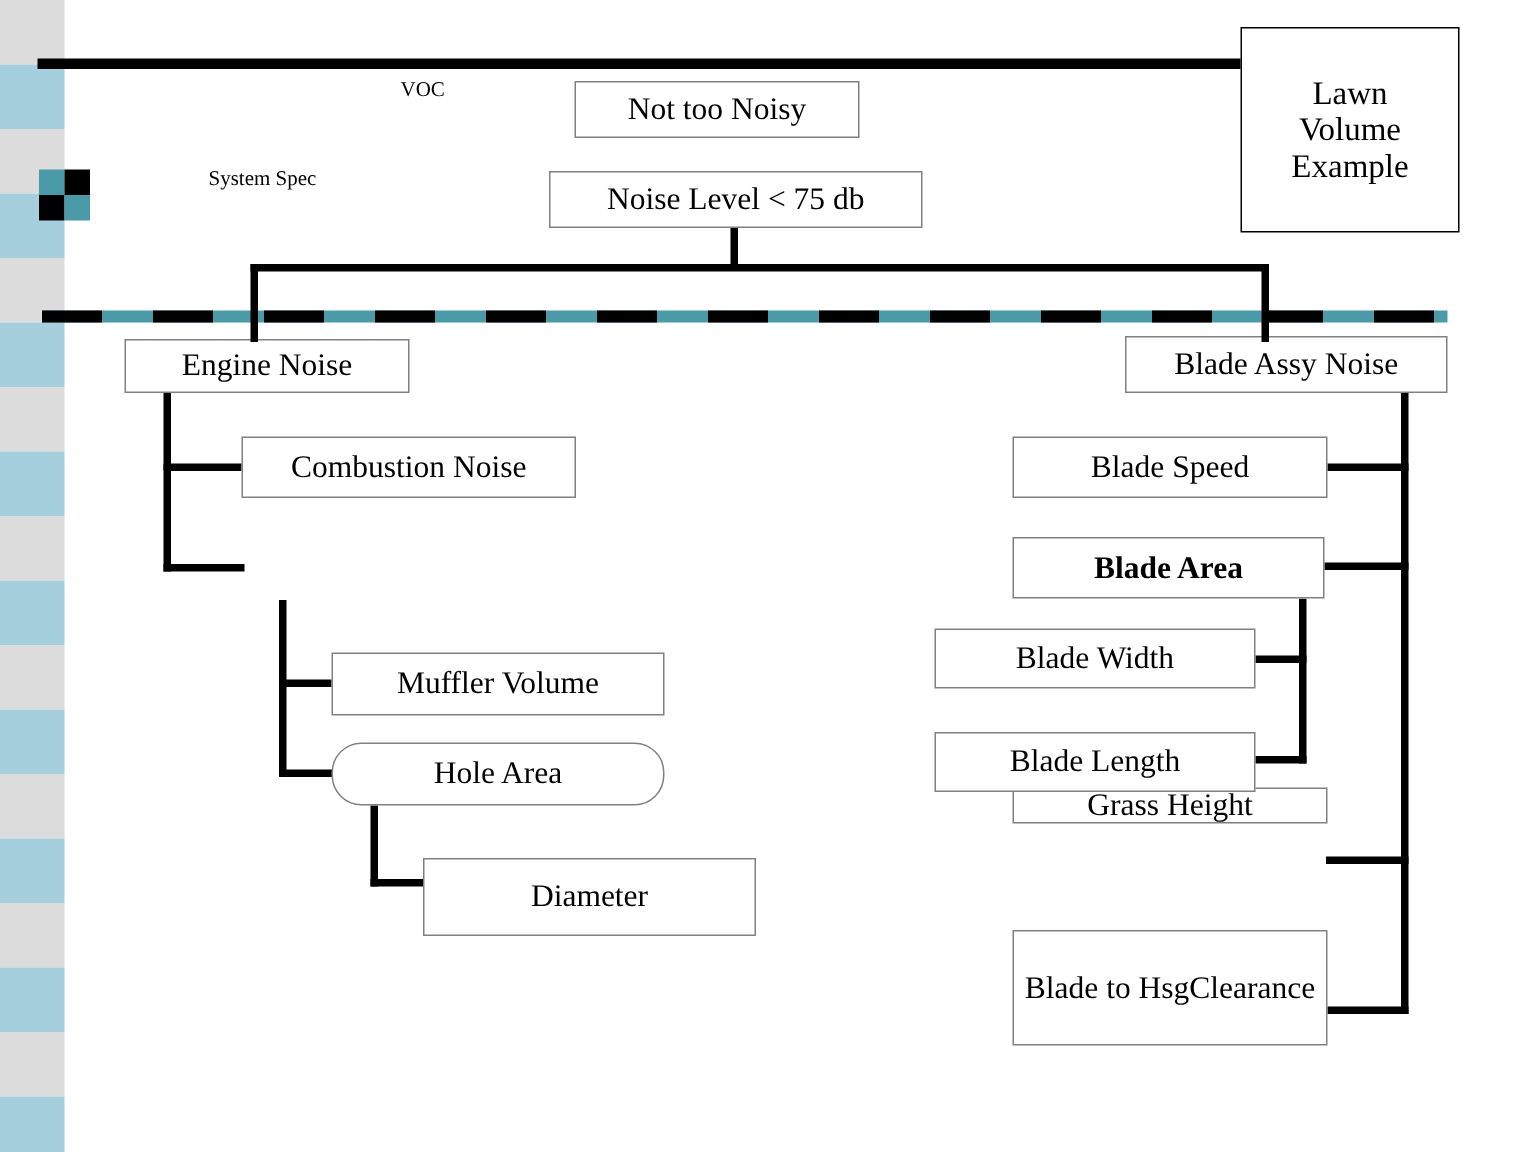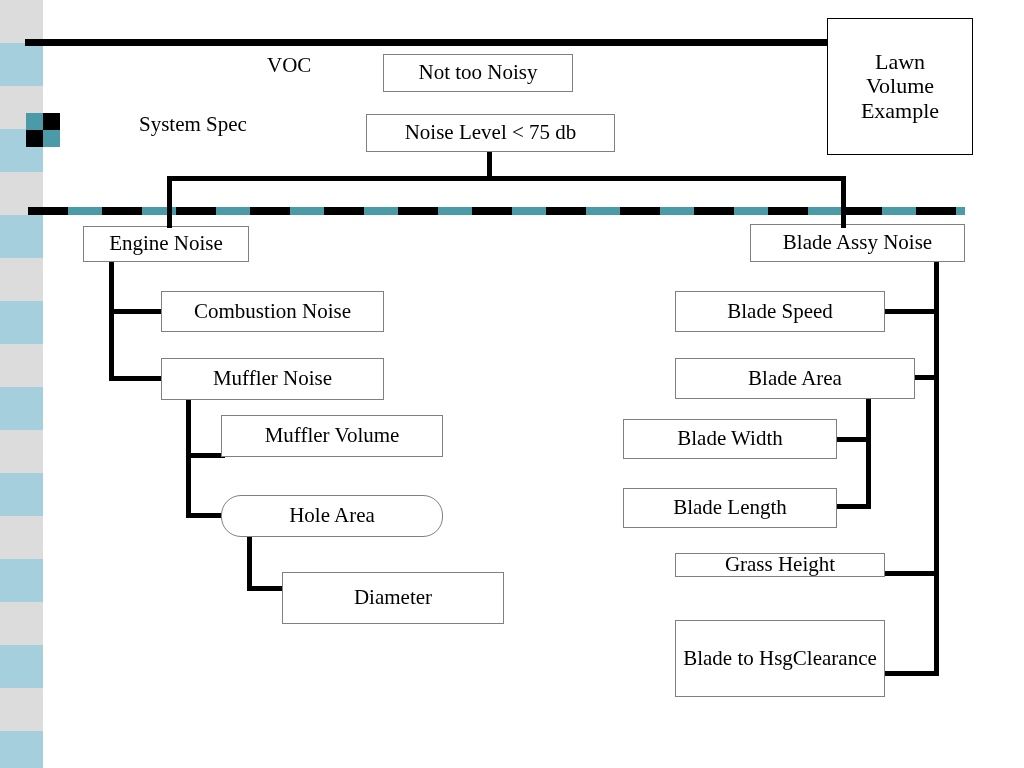--- a/index.html
+++ b/index.html
@@ -98,21 +98,21 @@
     border: 1px solid #000000;
     align-items: center;
   }
   .box.twoline {
     line-height: 1.25;
   }
 
   
   .label {
     position: absolute;
-    font-size: 21px;
+    font-size: 14px;
     color: #000000;
     white-space: nowrap;
     z-index: 4;
   }
 
   
   .conn {
     position: absolute;
     background: #000000;
     z-index: 3;
@@ -170,52 +170,51 @@
 
   <div class="conn" style="left:167px;top:176px;width:679px;height:5px;"></div>
 
   <div class="conn" style="left:167px;top:176px;width:5px;height:52px;z-index:6;"></div>
 
   <div class="conn" style="left:841px;top:176px;width:5px;height:52px;z-index:6;"></div>
 
   <div id="dash-line-base"></div>
   <div id="dash-line-dashes"></div>
 
-  <div class="box" style="left:83px;top:226px;width:166px;height:36px;">Engine Noise</div>
+  <div class="box" style="left:83px;top:226px;width:190px;height:36px;">Engine Noise</div>
 
   <div class="box" style="left:750px;top:224px;width:215px;height:38px;">Blade Assy Noise</div>
 
   <div class="conn" style="left:109px;top:262px;width:5px;height:119px;"></div>
   <div class="conn" style="left:109px;top:309px;width:54px;height:5px;"></div>
   <div class="conn" style="left:109px;top:376px;width:54px;height:5px;"></div>
 
   <div class="box" style="left:161px;top:291px;width:223px;height:41px;">Combustion Noise</div>
-  <div class="box" style="left:161px;top:358px;width:223px;height:42px;">Muffler Noise</div>
 
   <div class="conn" style="left:186px;top:400px;width:5px;height:118px;"></div>
   <div class="conn" style="left:186px;top:453px;width:39px;height:5px;"></div>
   <div class="conn" style="left:186px;top:513px;width:39px;height:5px;"></div>
 
-  <div class="box" style="left:221px;top:415px;width:222px;height:42px;">Muffler Volume</div>
+  <div class="box" style="left:221px;top:435px;width:222px;height:42px;">Muffler Volume</div>
   <div class="box" style="left:221px;top:495px;width:222px;height:42px;border-radius:20px;">Hole Area</div>
 
   <div class="conn" style="left:247px;top:537px;width:5px;height:54px;"></div>
   <div class="conn" style="left:247px;top:586px;width:40px;height:5px;"></div>
 
   <div class="box" style="left:282px;top:572px;width:222px;height:52px;">Diameter</div>
 
   <div class="conn" style="left:934px;top:262px;width:5px;height:414px;"></div>
   <div class="conn" style="left:884px;top:309px;width:55px;height:5px;"></div>
   <div class="conn" style="left:882px;top:375px;width:57px;height:5px;"></div>
   <div class="conn" style="left:884px;top:571px;width:55px;height:5px;"></div>
   <div class="conn" style="left:884px;top:671px;width:55px;height:5px;"></div>
 
   <div class="box" style="left:675px;top:291px;width:210px;height:41px;">Blade Speed</div>
-  <div class="box" style="left:675px;top:358px;width:240px;height:41px;">Blade Area</div>
-  <div class="box" style="left:675px;top:553px;width:210px;height:24px;">Grass Height</div>
+  <div class="box" style="left:675px;top:358px;width:208px;height:41px;font-weight:bold;">Blade Area</div>
+  <div class="box" style="left:675px;top:525px;width:210px;height:24px;">Grass Height</div>
   <div class="box twoline" style="left:675px;top:620px;width:210px;height:77px;flex-direction:row;">
     <div>Blade to Hsg</div>
     <div>Clearance</div>
   </div>
 
   <div class="conn" style="left:866px;top:399px;width:5px;height:110px;"></div>
   <div class="conn" style="left:836px;top:437px;width:35px;height:5px;"></div>
   <div class="conn" style="left:836px;top:504px;width:35px;height:5px;"></div>
 
   <div class="box" style="left:623px;top:419px;width:214px;height:40px;">Blade Width</div>

